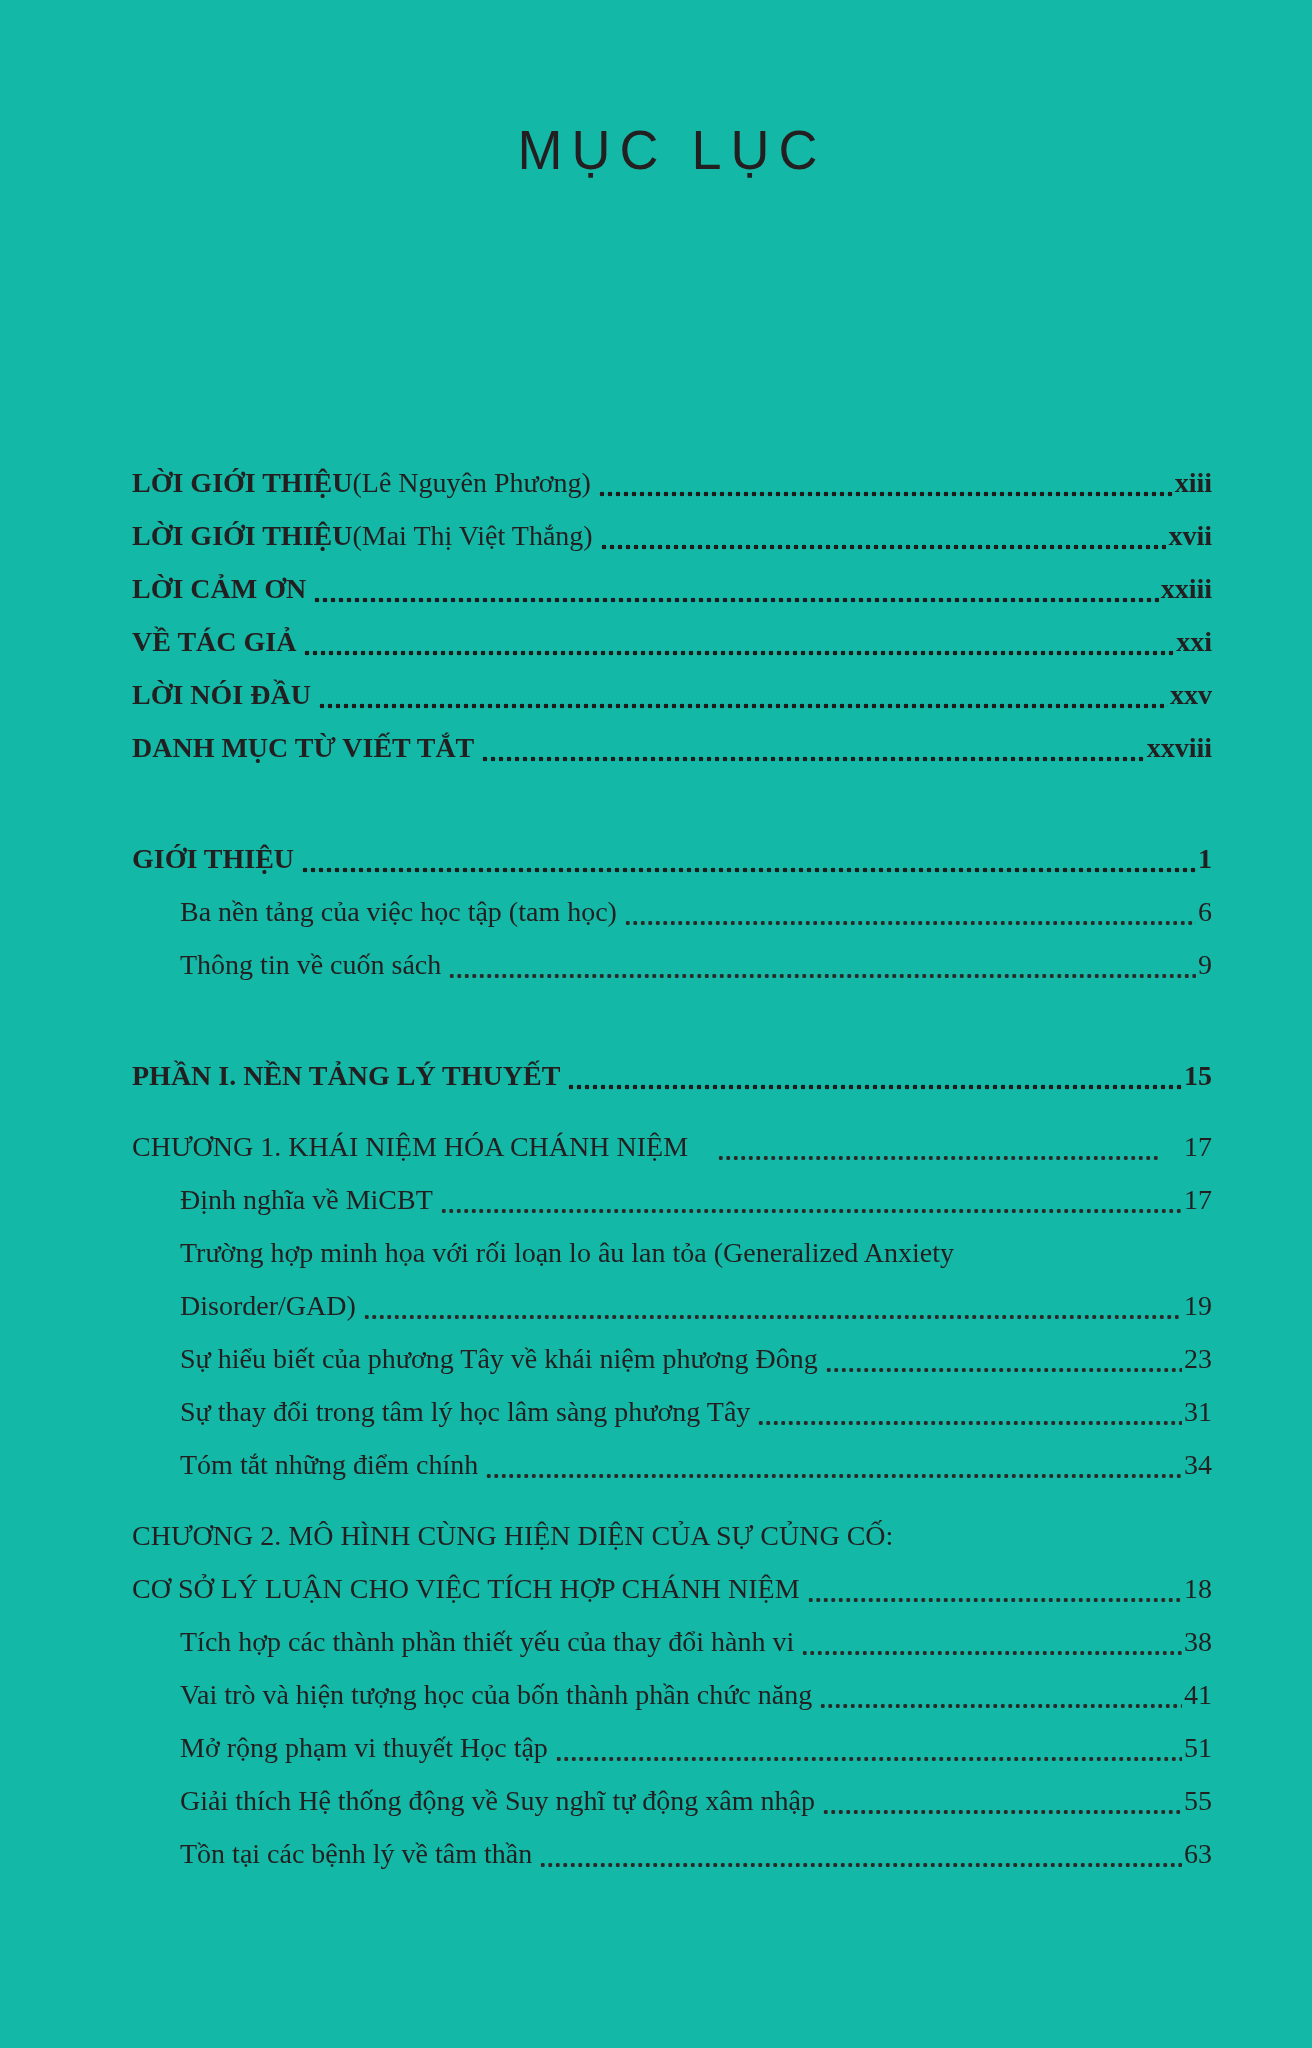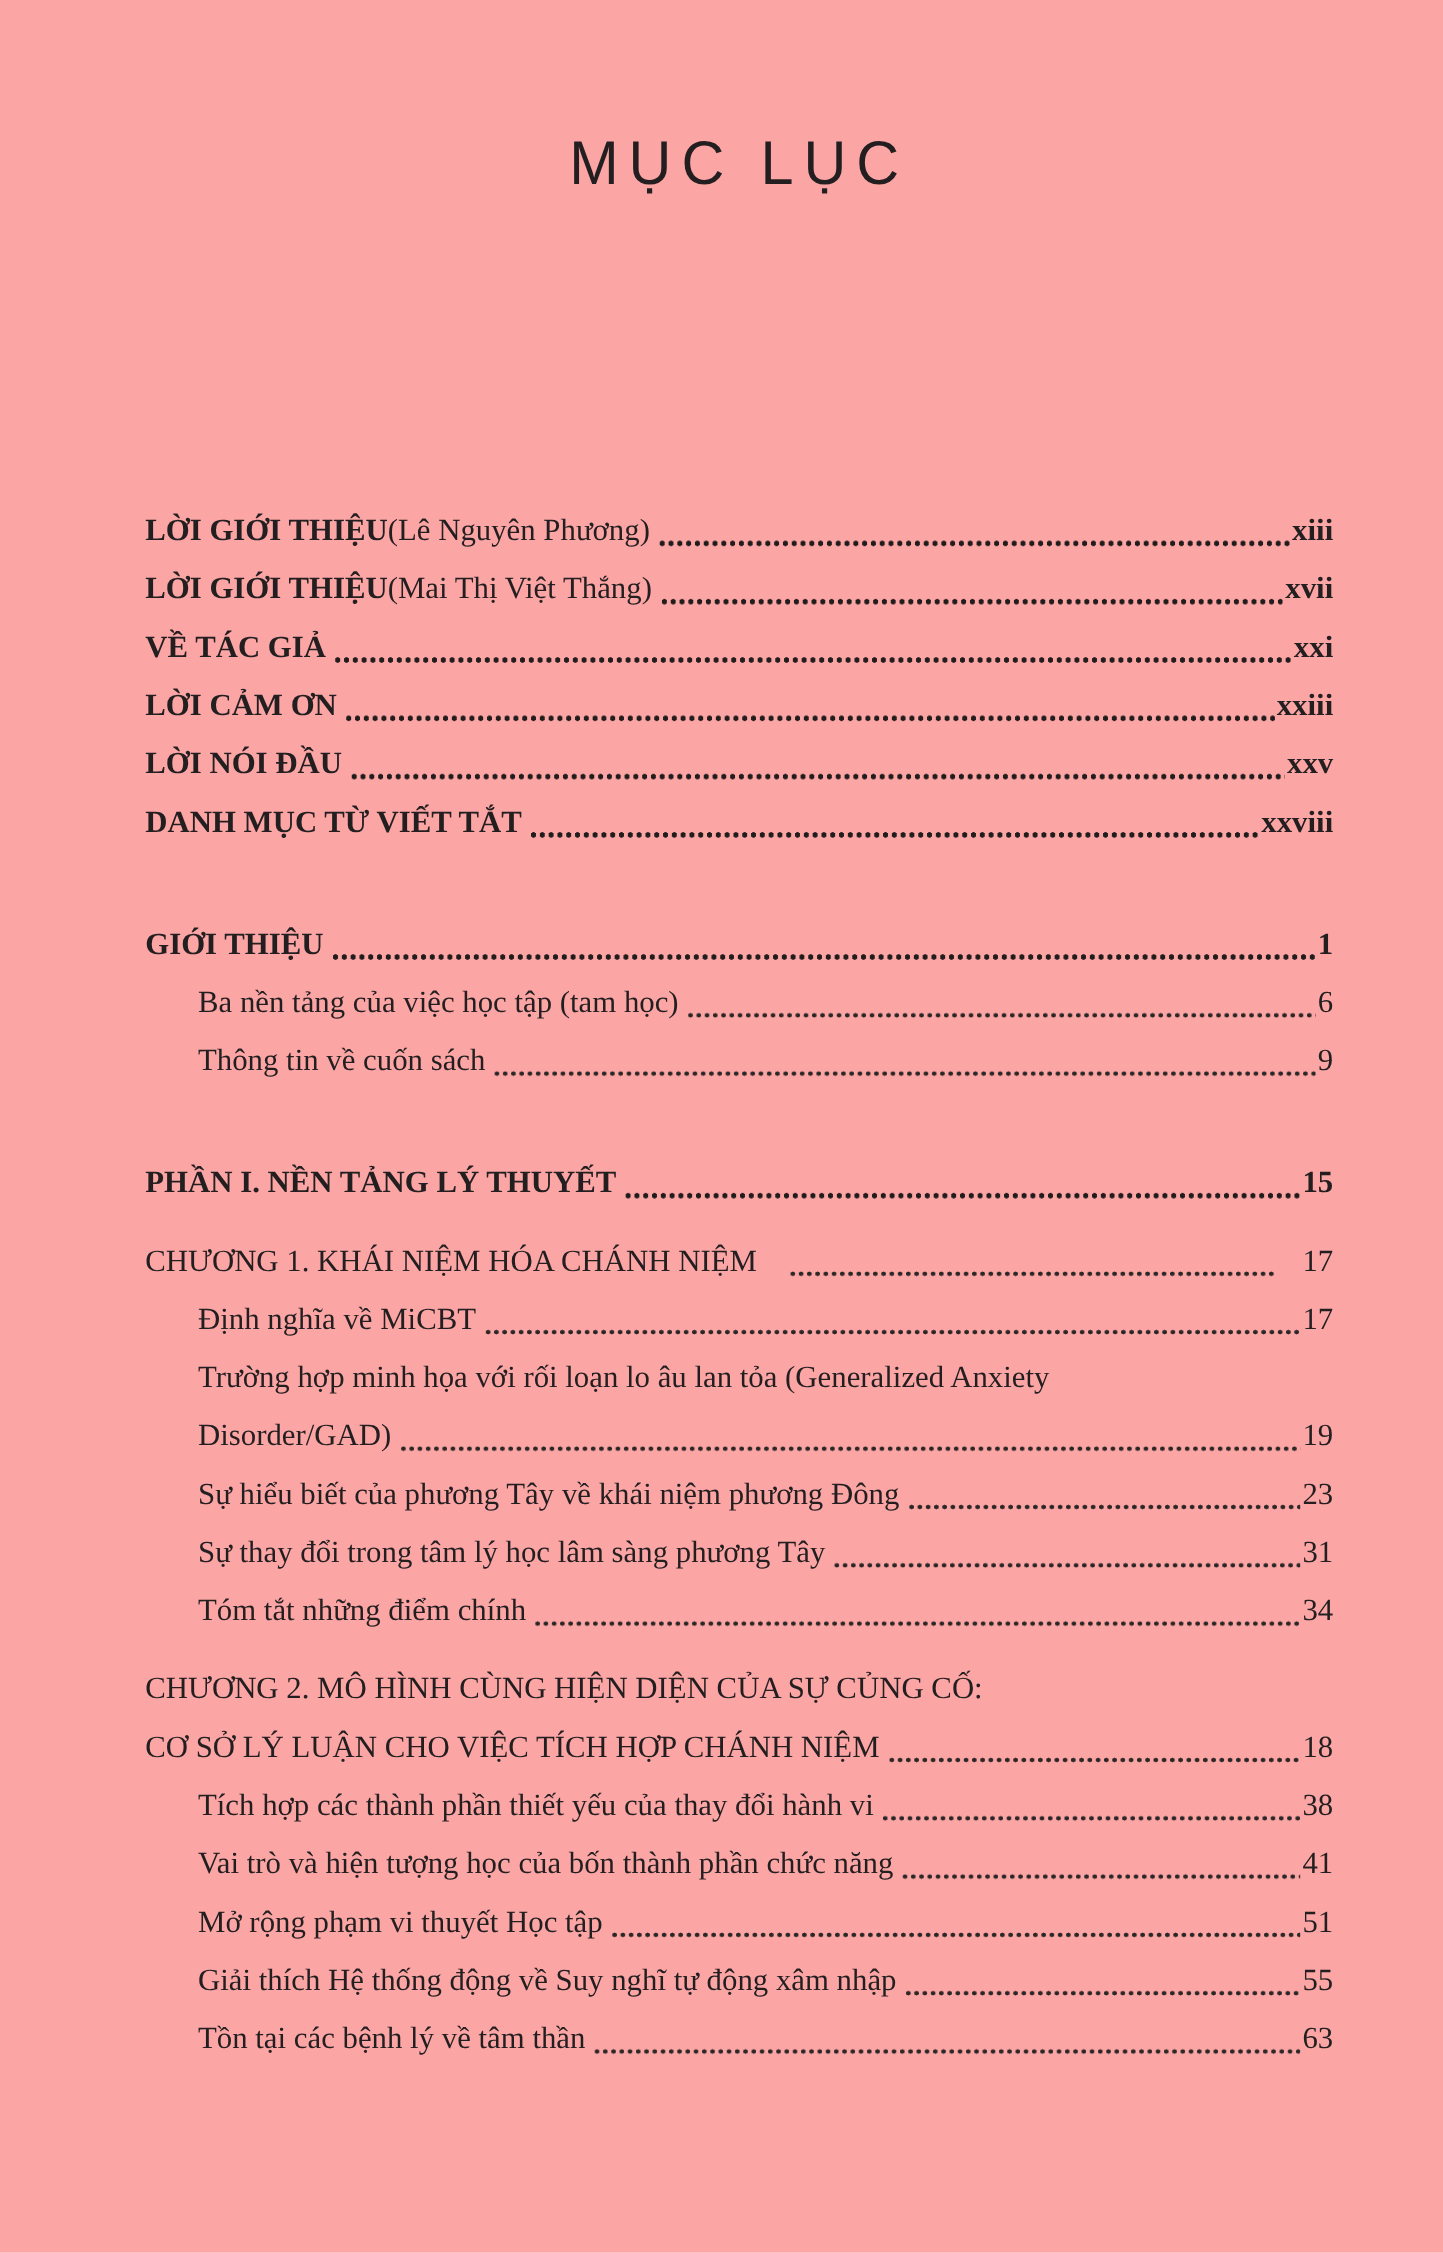--- a/index.html
+++ b/index.html
@@ -1,20 +1,20 @@
 <!DOCTYPE html>
 <html lang="vi"><head>
 <meta charset="utf-8">
 <style>
   html, body { margin: 0; padding: 0; }
   .page {
     position: relative;
     width: 1312px;
     height: 2048px;
-    background: #fca5a5;
+    background: #14b8a6;
     color: #231f20;
     font-family: "Liberation Serif", "DejaVu Serif", serif;
     overflow: hidden;
   }
   .content {
     padding: 118px 100px 0 132px; 
   }
   .doc-title {
     text-align: center;
     font-family: "Liberation Sans", "DejaVu Sans", sans-serif;
@@ -69,28 +69,28 @@
           <span class="dots dots-bold"></span>
           <span class="pagenum">xiii</span>
         </div>
         <div class="row boldpage">
           <span class="strong">LỜI GIỚI THIỆU</span>
           <span class="plain"> (Mai Thị Việt Thắng)</span>
           <span class="dots dots-bold"></span>
           <span class="pagenum">xvii</span>
         </div>
         <div class="row boldpage">
+          <span class="strong">LỜI CẢM ƠN</span>
+          <span class="dots dots-bold"></span>
+          <span class="pagenum">xxiii</span>
+        </div>
+        <div class="row boldpage">
           <span class="strong">VỀ TÁC GIẢ</span>
           <span class="dots dots-bold"></span>
           <span class="pagenum">xxi</span>
-        </div>
-        <div class="row boldpage">
-          <span class="strong">LỜI CẢM ƠN</span>
-          <span class="dots dots-bold"></span>
-          <span class="pagenum">xxiii</span>
         </div>
         <div class="row boldpage">
           <span class="strong">LỜI NÓI ĐẦU</span>
           <span class="dots dots-bold"></span>
           <span class="pagenum">xxv</span>
         </div>
         <div class="row boldpage">
           <span class="strong">DANH MỤC TỪ VIẾT TẮT</span>
           <span class="dots dots-bold"></span>
           <span class="pagenum">xxviii</span>

